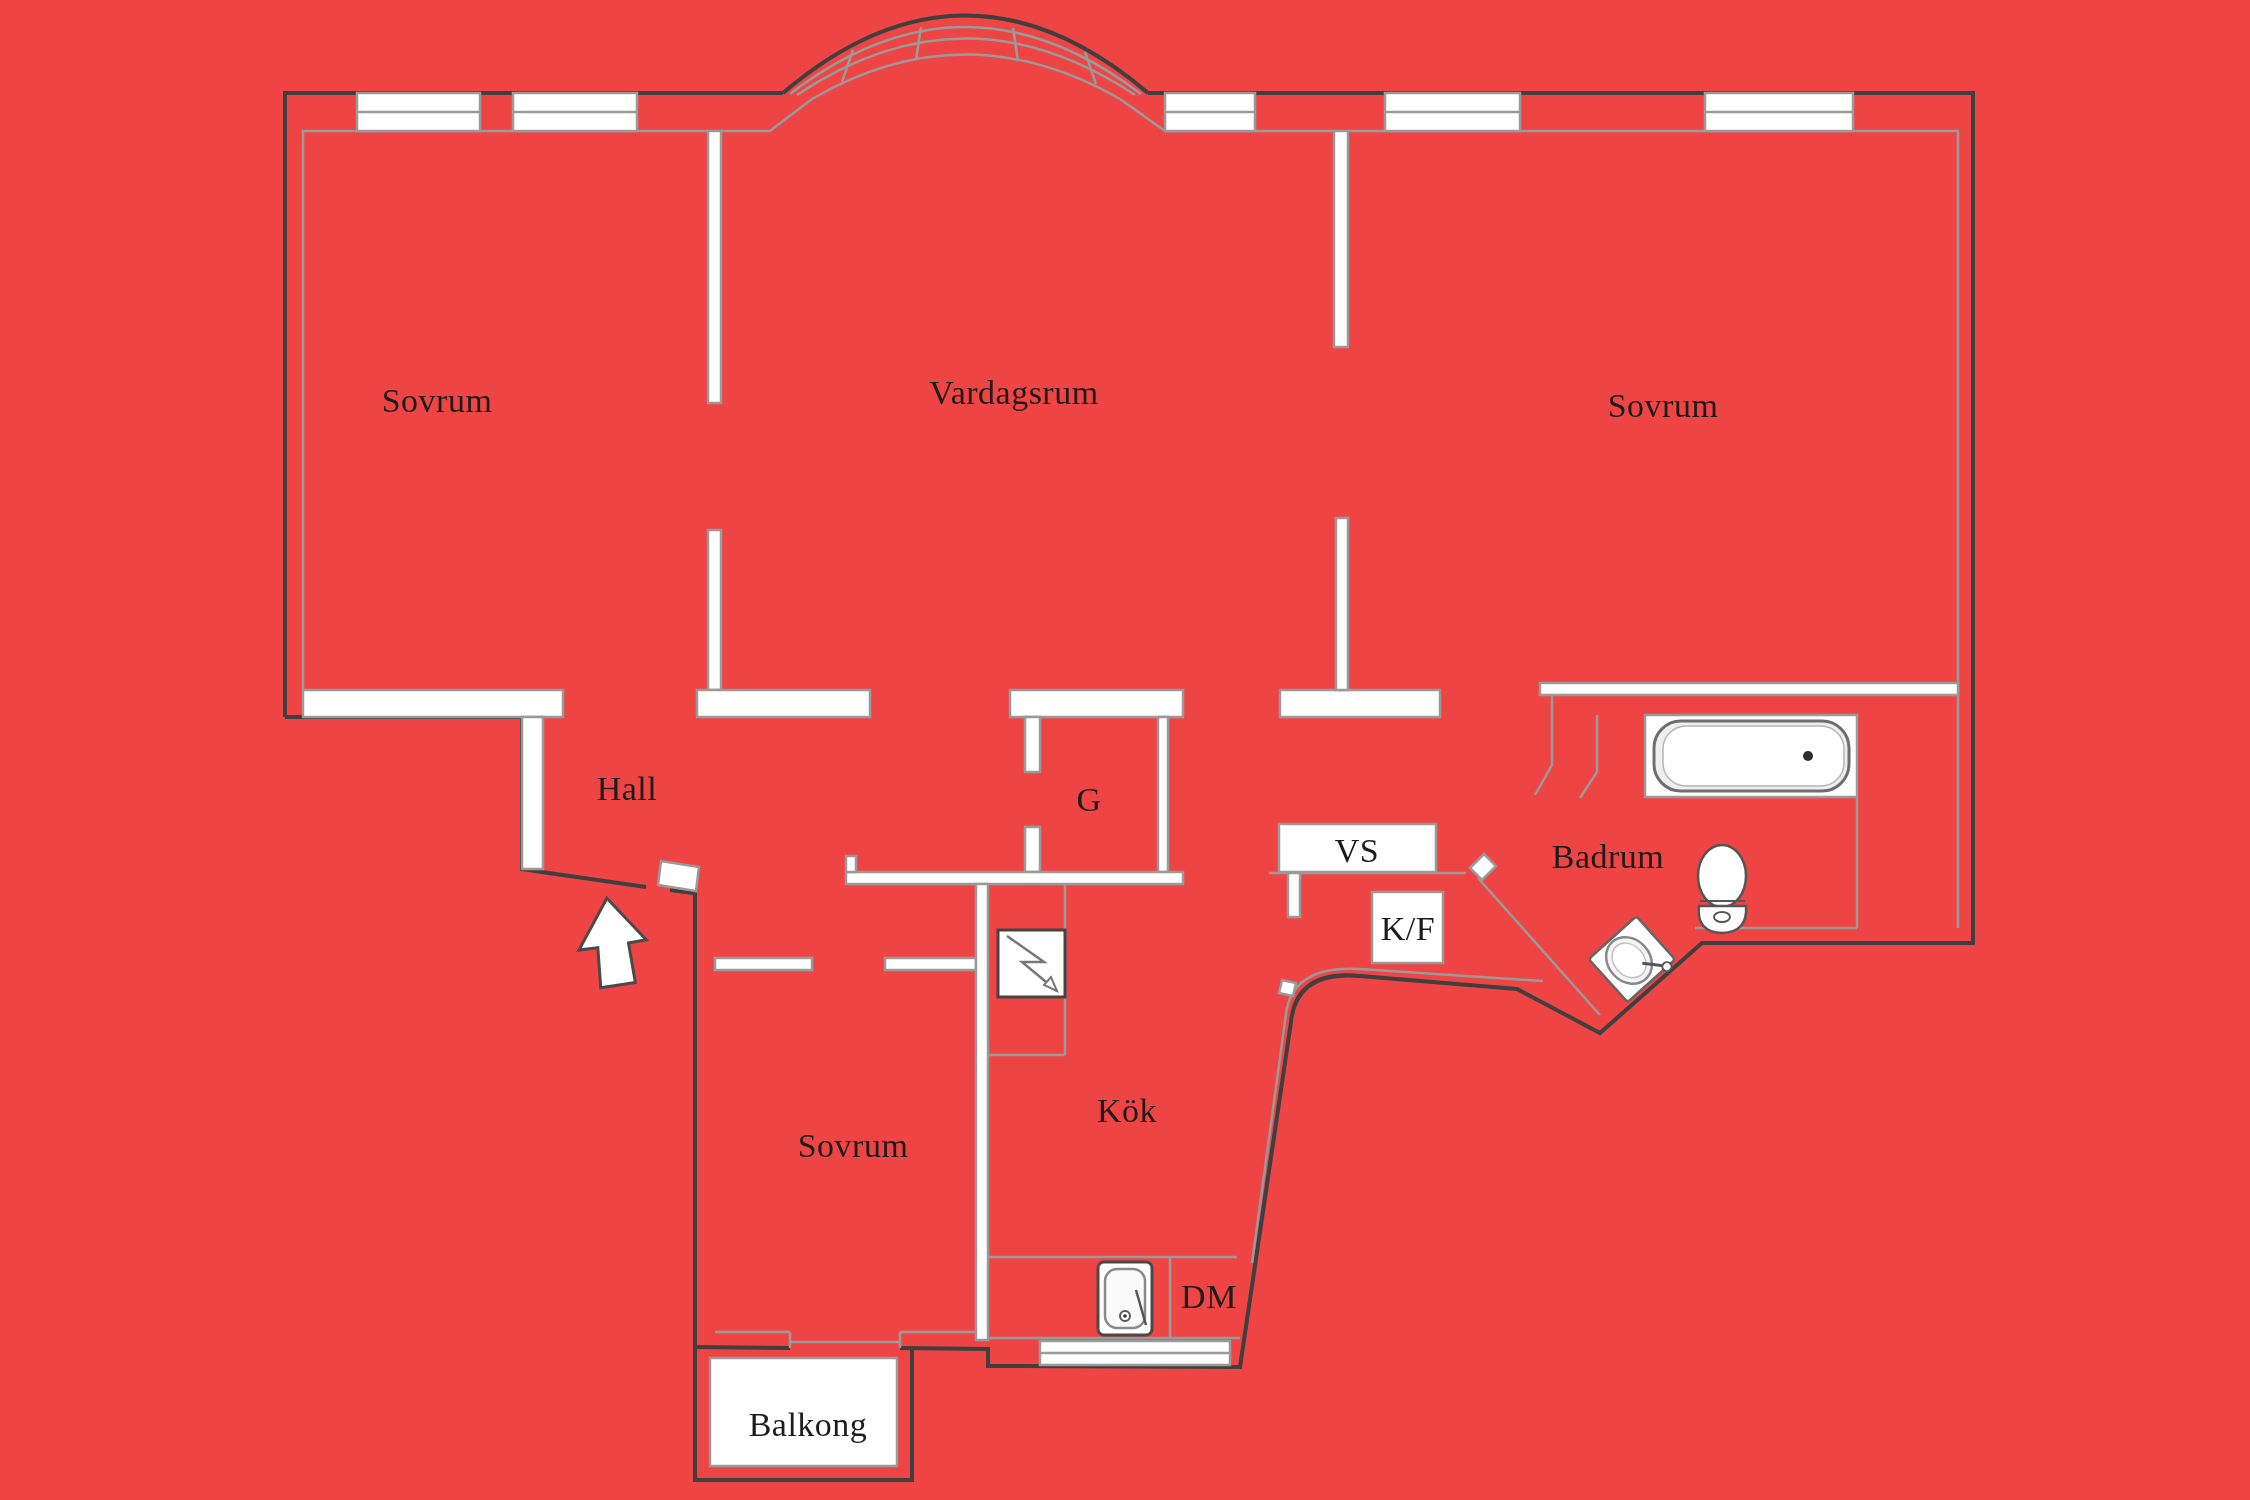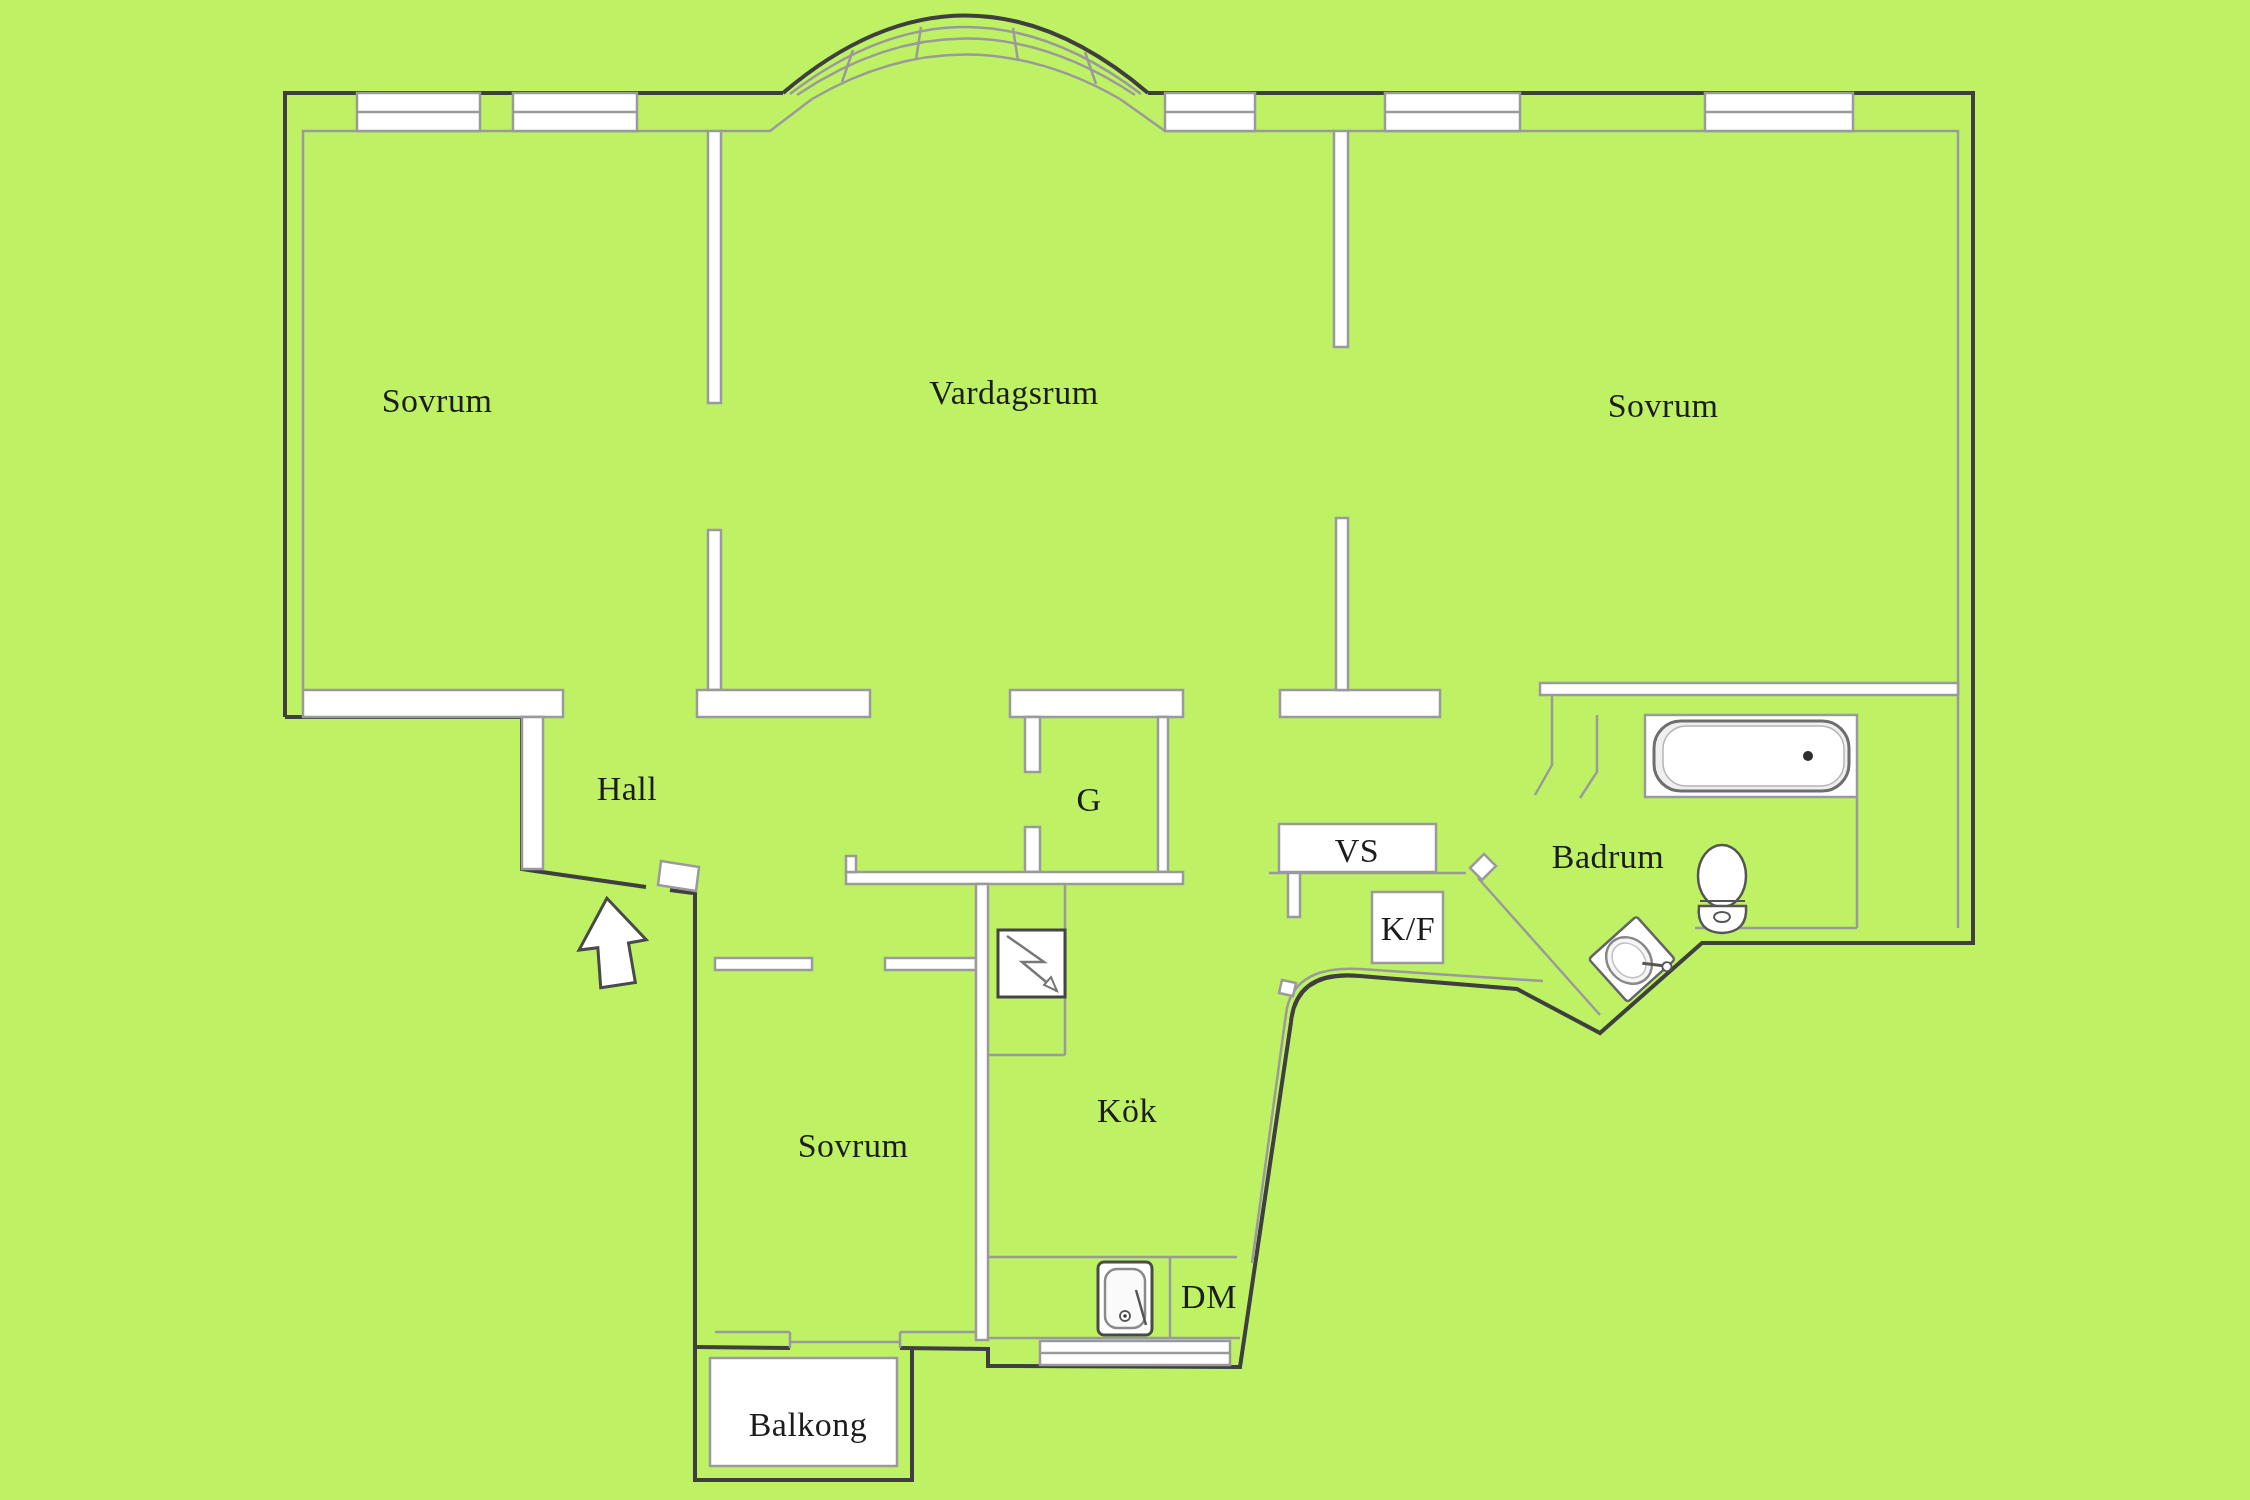--- a/index.html
+++ b/index.html
@@ -1,16 +1,16 @@
 <!DOCTYPE html>
 <html><head>
 <meta charset="utf-8">
 <style>
   html,body{margin:0;padding:0;background:#ffffff;}
-  .stage{position:relative;width:2250px;height:1500px;background:#bef264;overflow:hidden;}
+  .stage{position:relative;width:2250px;height:1500px;background:#ef4444;overflow:hidden;}
   svg{display:block;}
   text{font-family:"Liberation Serif","DejaVu Serif",serif;fill:#1c1c1c;}
   .lbl{font-size:34px;letter-spacing:0.5px;}
   .dark{stroke:#3f3f3f;stroke-width:4;fill:none;}
   .thin{stroke:#9a9a9a;stroke-width:2.5;fill:none;}
   .wrect{stroke:#9a9a9a;stroke-width:2.5;fill:#ffffff;}
 </style>
 </head>
 <body>
 

